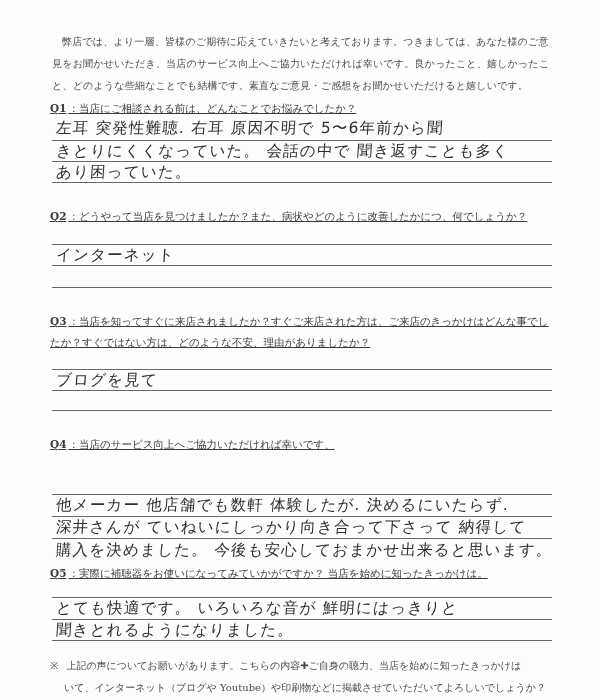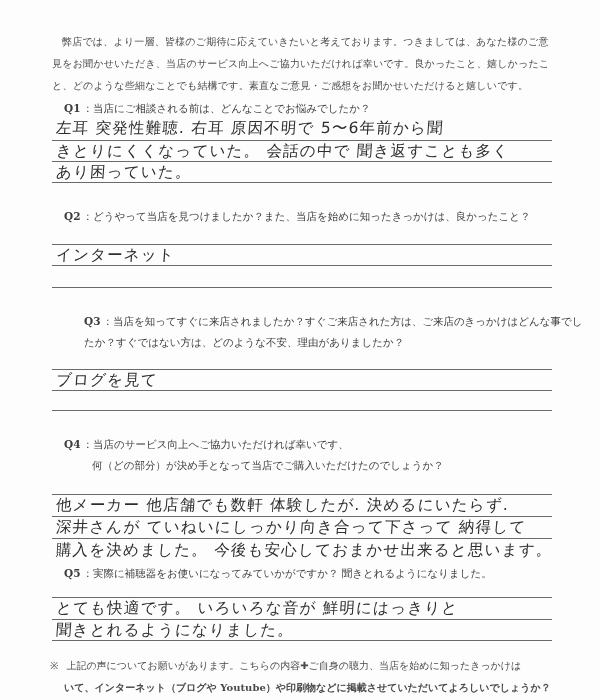--- a/index.html
+++ b/index.html
@@ -21,25 +21,26 @@
       top: 21px;
       width: 500px;
       font-size: 10px;
       line-height: 22px;
       color: #4a4a4a;
       text-indent: 10px;
       letter-spacing: 0.2px;
     }
     .question {
       position: absolute;
-      left: 64px;
+      left: 50px;
       width: 520px;
       font-size: 10.5px;
       line-height: 21px;
       color: #3c3c3c;
+      text-decoration: underline;
     }
     .question .qnum {
       font-weight: bold;
       margin-right: 2px;
     }
     .question .indent {
       display: block;
       padding-left: 28px;
     }
     .rule {
@@ -63,68 +64,67 @@
     .note {
       position: absolute;
       left: 50px;
       top: 655px;
       width: 530px;
       font-size: 10px;
       line-height: 22px;
       color: #4a4a4a;
     }
     .note .mark { margin-right: 8px; }
-    .note .l2 { display:block; padding-left: 14px; font-weight: bold; }
+    .note .l2 { display:block; padding-left: 14px; }
   </style>
 </head>
 <body>
 
 <div>
 
   <p class="intro">弊店では、より一層、皆様のご期待に応えていきたいと考えております。つきましては、あなた様のご意見をお聞かせいただき、当店のサービス向上へご協力いただければ幸いです。良かったこと、嬉しかったこと、どのような些細なことでも結構です。素直なご意見・ご感想をお聞かせいただけると嬉しいです。</p>
 
   <div class="question" style="top:98px;">
     <span class="qnum">Q1</span><span>：当店にご相談される前は、どんなことでお悩みでしたか？</span>
   </div>
   <div class="hand" style="top:118px;">左耳 突発性難聴. 右耳 原因不明で 5〜6年前から聞</div>
   <div class="rule" style="top:140px;"></div>
   <div class="hand" style="top:141px;">きとりにくくなっていた。 会話の中で 聞き返すことも多く</div>
   <div class="rule" style="top:161px;"></div>
   <div class="hand" style="top:162px;">あり困っていた。</div>
   <div class="rule" style="top:182px;"></div>
 
   <div class="question" style="top:206px;">
-    <span class="qnum">Q2</span><span>：どうやって当店を見つけましたか？また、当店を始めに知ったきっかけは、良かったこと？</span>
+    <span class="qnum">Q2</span><span>：どうやって当店を見つけましたか？また、病状やどのように改善したかにつ、何でしょうか？</span>
   </div>
   <div class="rule" style="top:244px;"></div>
   <div class="hand" style="top:245px;">インターネット</div>
   <div class="rule" style="top:265px;"></div>
   <div class="rule" style="top:287px;"></div>
 
-  <div class="question" style="top:311px; width:505px;margin-left:20px;">
+  <div class="question" style="top:311px; width:505px;">
     <span class="qnum">Q3</span><span>：当店を知ってすぐに来店されましたか？すぐご来店された方は、ご来店のきっかけはどんな事でしたか？すぐではない方は、どのような不安、理由がありましたか？</span>
   </div>
   <div class="rule" style="top:369px;"></div>
   <div class="hand" style="top:370px;">ブログを見て</div>
   <div class="rule" style="top:390px;"></div>
   <div class="rule" style="top:410px;"></div>
 
   <div class="question" style="top:434px;">
     <span class="qnum">Q4</span><span>：当店のサービス向上へご協力いただければ幸いです、</span>
-    <span class="indent">何（どの部分）が決め手となって当店でご購入いただけたのでしょうか？</span>
   </div>
   <div class="rule" style="top:494px;"></div>
   <div class="hand" style="top:495px;">他メーカー 他店舗でも数軒 体験したが. 決めるにいたらず.</div>
   <div class="rule" style="top:516px;"></div>
   <div class="hand" style="top:517px;">深井さんが ていねいにしっかり向き合って下さって 納得して</div>
   <div class="rule" style="top:538px;"></div>
   <div class="hand" style="top:540px;">購入を決めました。 今後も安心しておまかせ出来ると思います。</div>
 
   <div class="question" style="top:563px;">
-    <span class="qnum">Q5</span><span>：実際に補聴器をお使いになってみていかがですか？ 聞きとれるようになりました。</span>
+    <span class="qnum">Q5</span><span>：実際に補聴器をお使いになってみていかがですか？ 当店を始めに知ったきっかけは。</span>
   </div>
   <div class="rule" style="top:597px;"></div>
   <div class="hand" style="top:598px;">とても快適です。 いろいろな音が 鮮明にはっきりと</div>
   <div class="rule" style="top:619px;"></div>
   <div class="hand" style="top:620px;">聞きとれるようになりました。</div>
   <div class="rule" style="top:640px;"></div>
 
   <div class="note">
     <span class="mark">※</span><span>上記の声についてお願いがあります。こちらの内容✚ご自身の聴力、当店を始めに知ったきっかけは</span>
     <span class="l2">いて、インターネット（ブログや Youtube）や印刷物などに掲載させていただいてよろしいでしょうか？</span>

